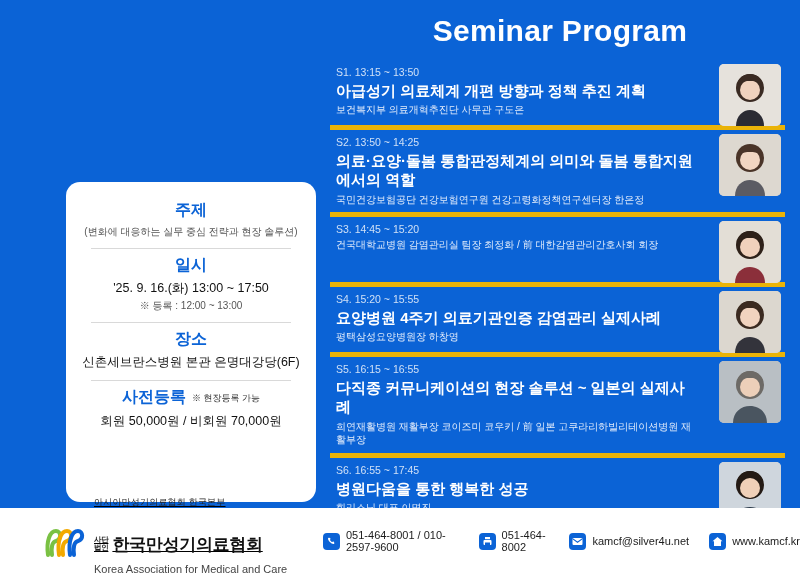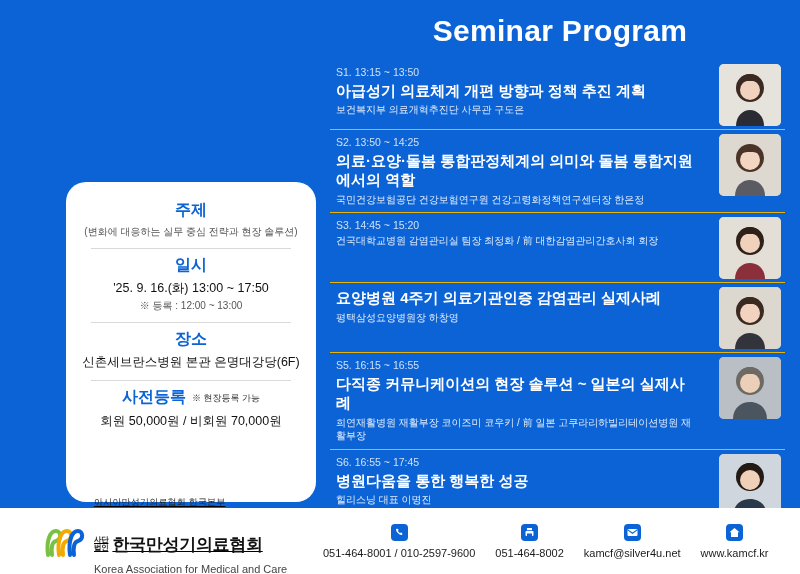--- a/index.html
+++ b/index.html
@@ -25,21 +25,21 @@
     font-weight: bold;
     letter-spacing: 0.3px;
   }
 
   
   #info-card {
     position: absolute;
     left: 66px; top: 182px;
     width: 250px; height: 320px;
     background: #ffffff;
-    border-radius: 20px;
+    border-radius: 14px;
     padding: 12px 10px 10px 10px;
     text-align: center;
   }
   .sect-head {
     color: #0b63d6;
     font-weight: bold;
     font-size: 16px;
     margin-top: 6px;
     margin-bottom: 6px;
     line-height: 1.2;
@@ -72,21 +72,21 @@
   
   #sessions {
     position: absolute;
     left: 330px; top: 60px;
     width: 455px;
   }
   .session {
     position: relative;
     min-height: 70px;
     padding: 5px 86px 6px 6px;
-    border-bottom: 1px solid #eab308;
+    border-bottom: 5px solid #eab308;
   }
   .session:last-child { border-bottom: none; }
   .sess-time {
     color: #cfe0f7;
     font-size: 10.5px;
     line-height: 1.4;
     margin-bottom: 1px;
   }
   .sess-title {
     color: #ffffff;
@@ -139,21 +139,20 @@
     gap: 20px;
     margin-left: 6px;
     flex: 1;
   }
   .contact {
     display: flex;
     align-items: center;
     gap: 6px;
     font-size: 11px;
     color: #1b1b1b;
-    flex-direction: column;
   }
   .cicon { width: 17px; height: 17px; flex: 0 0 17px; }
 </style>
 </head>
 <body>
 
 <div id="poster">
 
   <div id="seminar-title">Seminar Program</div>
 
@@ -221,20 +220,21 @@
           <rect width="62" height="62" fill="#e3ded6"></rect>
           <circle cx="31" cy="24" r="14" fill="#2e2119"></circle>
           <circle cx="31" cy="26" r="10" fill="#f0d1bc"></circle>
           <path d="M16 62c0-10 7-16 15-16s15 6 15 16z" fill="#8b2f3a"></path>
           <path d="M18 25c0-10 6-15 13-15s13 5 13 15c0-6-5-8-13-8s-13 2-13 8z" fill="#2e2119"></path>
         </svg>
       </div>
     </div>
 
     <div class="session">
+      <div class="sess-time">S4. 15:20 ~ 15:55</div>
       <div class="sess-title">요양병원 4주기 의료기관인증 감염관리 실제사례</div>
       <div class="sess-speaker">평택삼성요양병원장 하창영</div>
       <div class="portrait">
         <svg viewBox="0 0 62 62" xmlns="http://www.w3.org/2000/svg">
           <rect width="62" height="62" fill="#dcd7cf"></rect>
           <circle cx="31" cy="24" r="14" fill="#3b2a20"></circle>
           <circle cx="31" cy="26" r="10" fill="#f1d3bf"></circle>
           <path d="M16 62c0-10 7-16 15-16s15 6 15 16z" fill="#33333b"></path>
           <path d="M18 25c0-10 6-15 13-15s13 5 13 15c0-6-5-8-13-8s-13 2-13 8z" fill="#3b2a20"></path>
         </svg>

